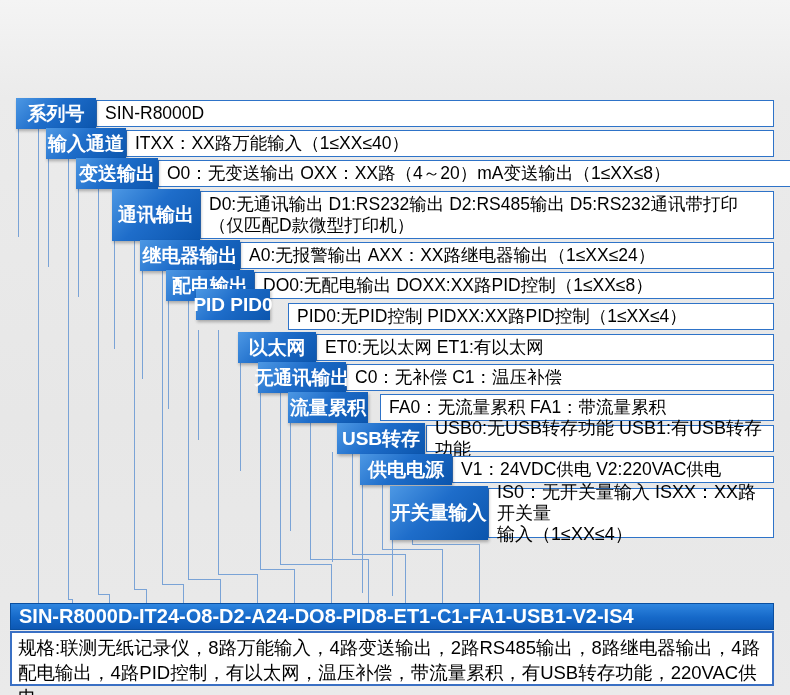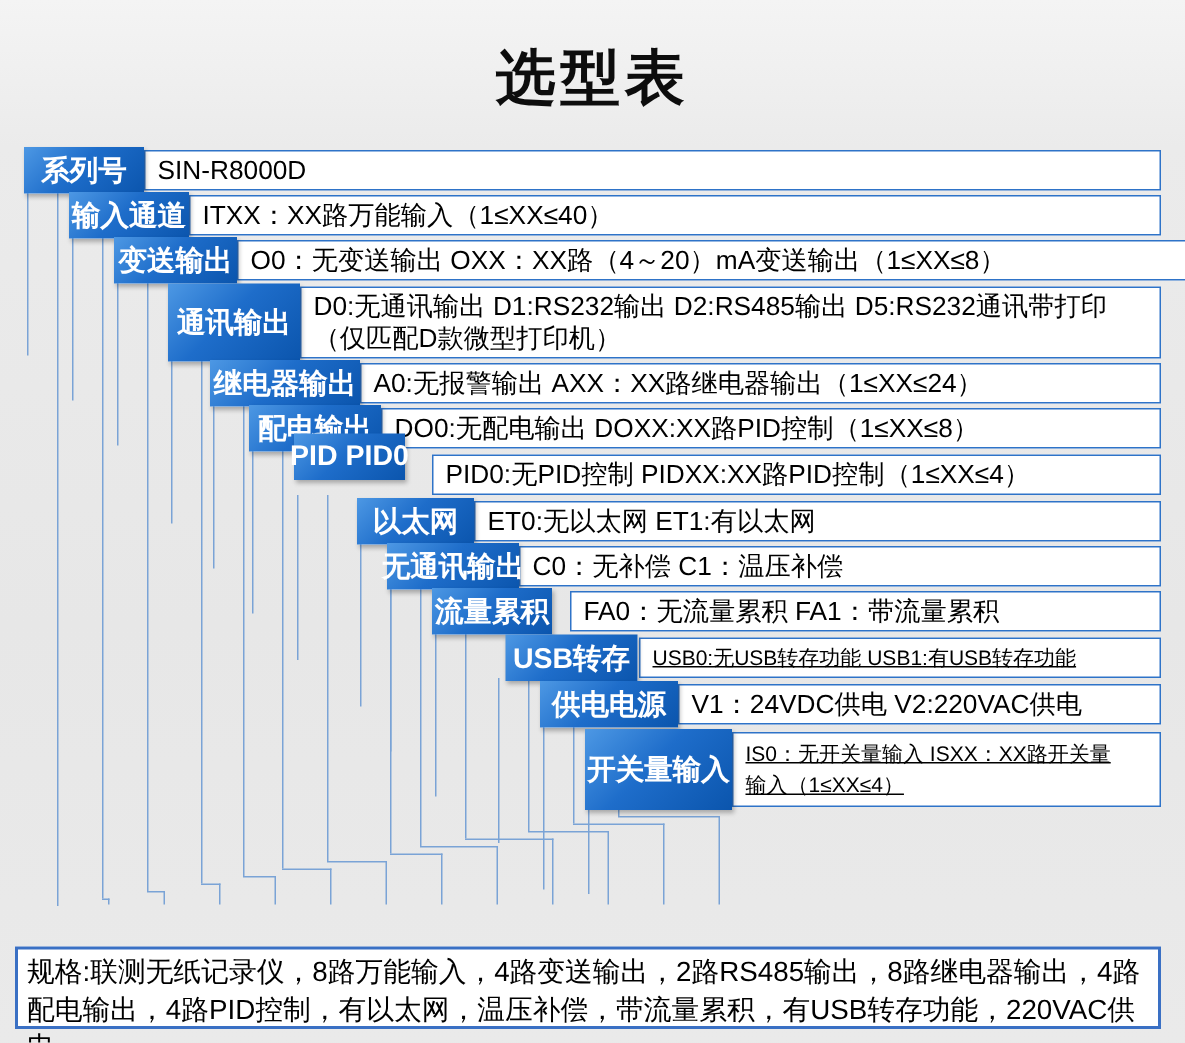--- a/index.html
+++ b/index.html
@@ -29,21 +29,21 @@
   }
   .cnt{
     position:absolute;z-index:2;
     background:#ffffff;border:1px solid #2e73c8;
     box-sizing:border-box;
     display:flex;align-items:center;
     font-size:17.5px;color:#000;
     padding-left:8px;
     white-space:pre-line;line-height:21px;
   }
-  .cnt.small{font-size:14px;text-decoration:underline;}
+  .cnt.small{font-size:18px;}
   .line{position:absolute;z-index:1;}
   .modelbar{
     position:absolute;left:10px;top:603px;width:764px;height:27px;z-index:4;
     background:linear-gradient(180deg,#2f86e0 0%,#1568c8 55%,#0d58b4 100%);
     border:1px solid #0a4fa0;box-sizing:border-box;
     color:#fff;font-weight:bold;font-size:20px;
     display:flex;align-items:center;padding-left:8px;
     white-space:nowrap;letter-spacing:0px;
   }
   .specbox{
@@ -51,21 +51,20 @@
     background:#ffffff;border:2px solid #3a70c4;box-sizing:border-box;
     color:#000;font-size:18.5px;line-height:25px;
     padding:2px 6px;
   }
 </style>
 </head>
 <body>
 
 <div id="page">
 
-  <div class="title">选型表</div>
 
   <div id="lines">
       <div class="line" style="left: 38px; top: 127px; width: 0px; height: 477px; border-left: 1px solid rgb(122, 163, 214);"></div>
       <div class="line" style="left: 38px; top: 604px; width: 0px; border-left: 1px solid rgb(122, 163, 214);"></div>
       <div class="line" style="left: 18px; top: 127px; width: 0px; height: 110px; border-left: 1px solid rgb(122, 163, 214);"></div>
       <div class="line" style="left: 68px; top: 157px; width: 0px; height: 442px; border-left: 1px solid rgb(122, 163, 214);"></div>
       <div class="line" style="left: 68px; top: 599px; width: 5px; height: 4px; border-top: 1px solid rgb(122, 163, 214); border-right: 1px solid rgb(122, 163, 214); box-sizing: border-box;"></div>
       <div class="line" style="left: 48px; top: 157px; width: 0px; height: 110px; border-left: 1px solid rgb(122, 163, 214);"></div>
       <div class="line" style="left: 98px; top: 187px; width: 0px; height: 407px; border-left: 1px solid rgb(122, 163, 214);"></div>
       <div class="line" style="left: 98px; top: 594px; width: 12px; height: 9px; border-top: 1px solid rgb(122, 163, 214); border-right: 1px solid rgb(122, 163, 214); box-sizing: border-box;"></div>
@@ -162,15 +161,16 @@
     <div class="lbl" style="left:360px;top:454px;width:92px;height:31px">供电电源</div>
     <div class="cnt" style="left:452px;top:456px;width:322px;height:27px">V1：24VDC供电 V2:220VAC供电</div>
   </div>
 
   <div>
     <div class="lbl" style="left:390px;top:486px;width:98px;height:54px">开关量输入</div>
     <div class="cnt small" style="left:488px;top:488px;width:286px;height:50px">IS0：无开关量输入 ISXX：XX路开关量
 输入（1≤XX≤4）</div>
   </div>
 
+  <div class="modelbar">SIN-R8000D-IT24-O8-D2-A24-DO8-PID8-ET1-C1-FA1-USB1-V2-IS4</div>
   <div class="specbox">规格:联测无纸记录仪，8路万能输入，4路变送输出，2路RS485输出，8路继电器输出，4路配电输出，4路PID控制，有以太网，温压补偿，带流量累积，有USB转存功能，220VAC供电</div>
 
 </div>
 
 </body></html>

